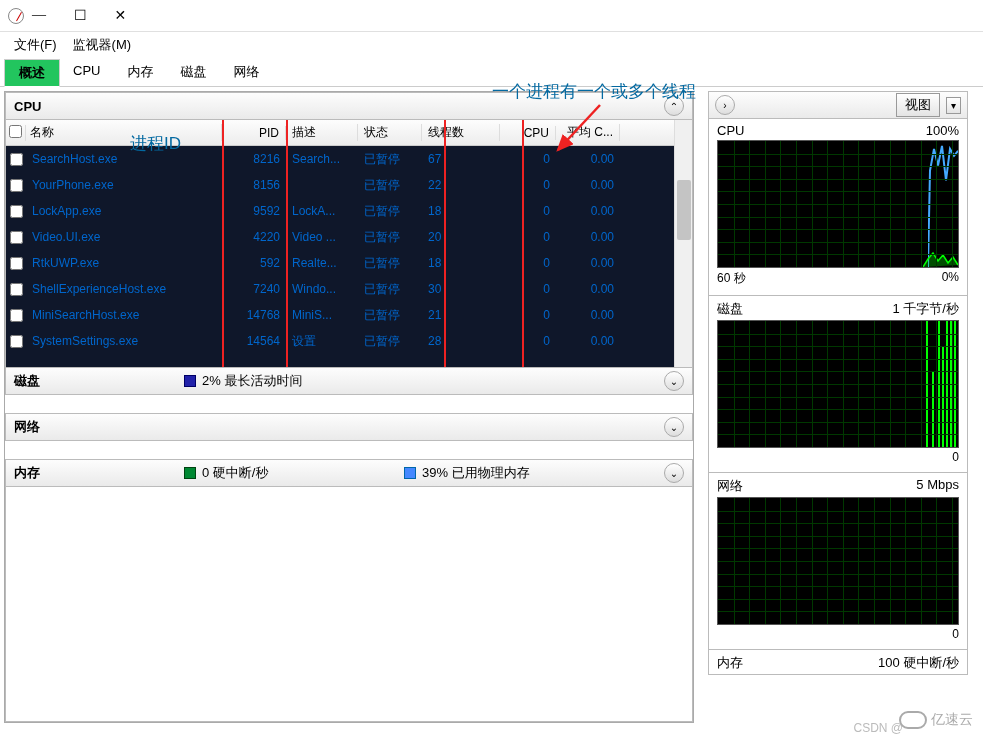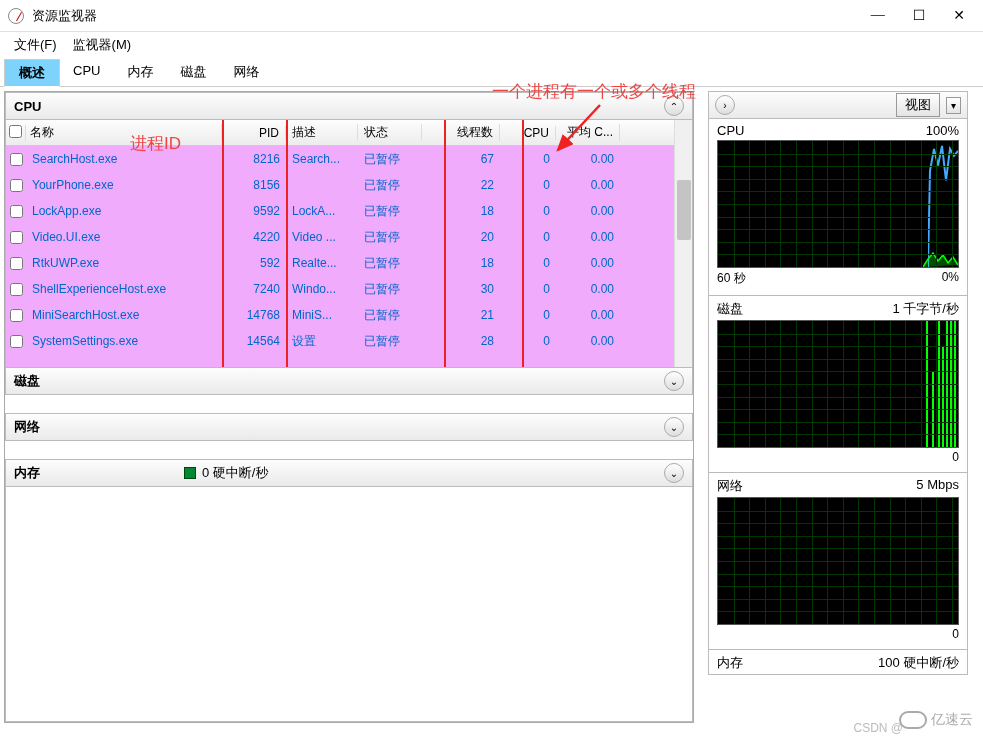--- a/index.html
+++ b/index.html
@@ -11,55 +11,55 @@
 .titlebar .title { font-size: 13px; flex: 1; }
 .titlebar .winbtns { display: flex; gap: 28px; margin-right: 10px; }
 .titlebar .winbtn { font-size: 14px; cursor: pointer; font-family: "Segoe UI Symbol"; }
 
 .menubar { height: 26px; display: flex; align-items: center; padding: 0 10px; gap: 8px; font-size: 13px; }
 .menubar span { cursor: pointer; padding: 2px 4px; }
 
 .tabs { display: flex; border-bottom: 1px solid #ccc; padding-left: 4px; font-size: 13px; }
 .tabs .tab { padding: 4px 14px; border: 1px solid #ccc; border-bottom: none; background: #f8f8f8; margin-right: -1px; cursor: pointer; position: relative; top: 1px; background:#fff;}
 .tabs .tab:not(.active){ background:#f4f4f4;}
-.tabs .tab.active { background: #7dd3fc; border-bottom: 1px solid #fff; font-weight: bold; }
+.tabs .tab.active { background: #22c55e; border-bottom: 1px solid #fff; font-weight: bold; }
 .tabs .tab:not(.active){border:none; background:transparent;}
 
 .content { display: flex; height: 640px; }
 .leftcol { width: 690px; border: 1px solid #aaa; margin: 4px 0 4px 4px; display: flex; flex-direction: column; position:relative;}
 .rightcol { width: 260px; margin: 4px 4px 4px 14px; display: flex; flex-direction: column; }
 
 .section-hdr { background: linear-gradient(#fdfdfd,#eaeaea); border: 1px solid #bbb; height: 28px; display: flex; align-items: center; font-size: 13px; padding: 0 8px; }
 .section-hdr .label { font-weight: bold; min-width: 170px; }
 .section-hdr .metric { display: flex; align-items: center; gap: 6px; min-width: 220px; }
 .section-hdr .sq { width: 12px; height: 12px; display:inline-block; }
 .section-hdr .expbtn { margin-left: auto; width: 20px; height: 20px; border: 1px solid #aaa; border-radius: 50%; background: linear-gradient(#fff,#ddd); display:flex;align-items:center;justify-content:center; cursor:pointer; font-size:10px;}
 
-.table-wrap { flex: 1; overflow: hidden; border: 1px solid #bbb; border-top:none; position:relative; background:#f0abfc;}
+.table-wrap { flex: 1; overflow: hidden; border: 1px solid #bbb; border-top:none; position:relative; background:#0f172a;}
 .thead { display: flex; background: linear-gradient(#fdfdfd,#ececec); border-bottom: 1px solid #ccc; font-size: 12px; height: 26px; align-items: center; }
 .thead .th { padding: 0 6px; border-right: 1px solid #ddd; overflow:hidden; white-space:nowrap; }
 .thead .th:first-child{ padding-left: 24px;}
 .tbody { font-size: 12px; }
 .trow { display: flex; height: 26px; align-items: center; }
 .trow .td { padding: 0 6px; overflow:hidden; white-space:nowrap; text-overflow: ellipsis; color: #0066cc;}
 .trow .chk { width: 20px; display:flex; justify-content:center;}
 .trow input[type=checkbox]{ width:13px; height:13px;}
 .col-name { width: 200px; }
 .col-pid { width: 64px; text-align: right;}
 .col-desc { width: 72px; }
 .col-status { width: 64px; }
-.col-threads { width: 78px; text-align: right;}
+.col-threads { width: 78px; }
 .col-cpu { width: 56px; text-align: right;}
 .col-avg { width: 64px; text-align: right;}
 
 .scrollbar-v { width: 18px; background: #f0f0f0; border-left:1px solid #ddd; position:absolute; right:0; top:0; bottom:0; display:flex; flex-direction:column; align-items:center;}
 .scrollbar-v .thumb{ width:14px; background:#c4c4c4; border-radius:2px; margin-top:60px; height:60px;}
 
 .annot-redbox { position: absolute; border: 2px solid #e22; pointer-events: none; }
-.annot-text { position: absolute; color: #ef4444; font-size: 17px; font-weight: 500; pointer-events:none;}
+.annot-text { position: absolute; color: #0369a1; font-size: 17px; font-weight: 500; pointer-events:none;}
 .annot-arrow { position: absolute; pointer-events:none;}
 
 .right-hdr { background: linear-gradient(#fdfdfd,#eaeaea); border: 1px solid #bbb; height: 28px; display: flex; align-items: center; padding: 0 6px; font-size: 13px; gap: 6px;}
 .right-hdr .circle-btn{ width: 20px; height: 20px; border: 1px solid #aaa; border-radius: 50%; background: linear-gradient(#fff,#ddd); display:flex;align-items:center;justify-content:center; cursor:pointer; font-size:10px;}
 .right-hdr .view-btn{ margin-left:auto; border:1px solid #999; background:linear-gradient(#fff,#e4e4e4); padding:2px 8px; font-size:13px; cursor:pointer;}
 .right-hdr .drop{ border:1px solid #999; background:linear-gradient(#fff,#e4e4e4); padding:2px 4px; font-size:10px; cursor:pointer;}
 
 .graph-block { border: 1px solid #bbb; border-top:none; padding: 4px 8px 8px; }
 .graph-title-row { display: flex; justify-content: space-between; font-size: 13px; margin-bottom: 2px;}
 .graph { height: 128px; background: #000; border: 1px solid #555; position: relative; overflow:hidden;}
@@ -75,21 +75,20 @@
 .split-handle{ position:absolute; width:6px; top:10px; bottom:10px; left:696px; cursor:col-resize;}
 .watermark{position:absolute; right:6px; bottom:6px; font-size:12px; color:#bbb;}
 .logo-wm{position:absolute; right:10px; bottom:12px; font-size:14px; color:#aaa; display:flex; align-items:center; gap:4px;}
 .logo-wm .cloud{width:28px; height:18px; border:2px solid #aaa; border-radius:10px; position:relative;}
 </style>
 </head>
 <body>
 
 <div class="titlebar">
   <span class="appicon"></span>
-  <span class="title">资源监视器</span>
   <div class="winbtns">
     <span class="winbtn">—</span>
     <span class="winbtn">☐</span>
     <span class="winbtn">✕</span>
   </div>
 </div>
 
 <div class="menubar">
   <span>文件(F)</span>
   <span>监视器(M)</span>
@@ -224,33 +223,41 @@
       <div class="scrollbar-v">
           <div class="thumb"></div>
         </div>
 
       <div class="annot-redbox" style="left:216px; top:-3px; width:66px; height:252px;"></div>
       <div class="annot-redbox" style="left:438px; top:-3px; width:80px; height:252px;"></div>
     </div>
 
     <div class="section-hdr">
       <span class="label">磁盘</span>
+      <span class="metric">
+        <span class="sq" style="background:#22a;border:1px solid #006;"></span>
+        <span>2% 最长活动时间</span>
+      </span>
       <span class="expbtn">⌄</span>
     </div>
 
     <div class="section-hdr" style="margin-top:18px;">
       <span class="label">网络</span>
       <span class="expbtn">⌄</span>
     </div>
 
     <div class="section-hdr" style="margin-top:18px;">
       <span class="label">内存</span>
       <span class="metric">
         <span class="sq" style="background:#083;border:1px solid #041;"></span>
         <span>0 硬中断/秒</span>
+      </span>
+      <span class="metric">
+        <span class="sq" style="background:#48f;border:1px solid #06a;"></span>
+        <span>39% 已用物理内存</span>
       </span>
       <span class="expbtn">⌄</span>
     </div>
 
     <div style="flex:1; border:1px solid #bbb; border-top:none;"></div>
 
     <div class="annot-text" style="left:125px; top:40px;">进程ID</div>
   </div>
 
   <div class="split-handle"></div>

